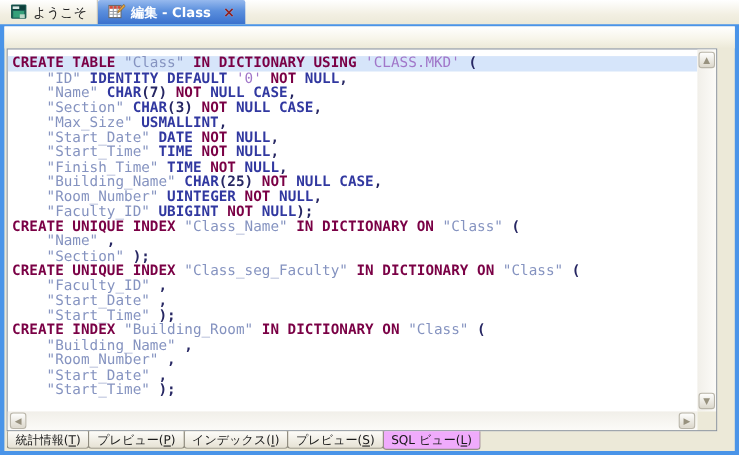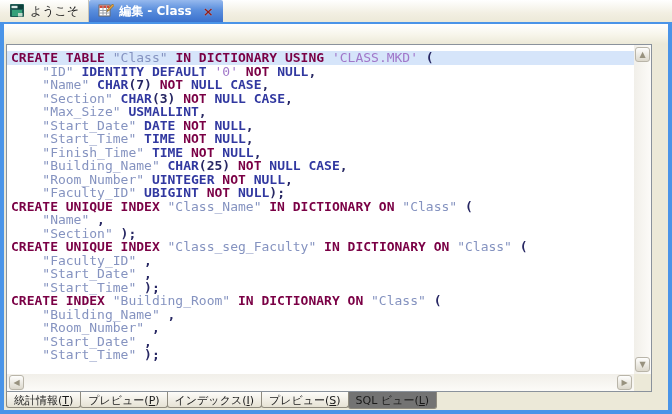--- a/index.html
+++ b/index.html
@@ -49,21 +49,21 @@
     background:linear-gradient(180deg,#fefefd,#dcd8cc);color:#98927f;font-size:8px;
     display:flex;align-items:center;justify-content:center;}
   .corner{position:absolute;right:0;bottom:0;width:17px;height:17px;background:#ece9d8;}
 
   
   .bottom-tabbar{position:absolute;left:0;right:0;bottom:0;height:18px;display:flex;
     align-items:flex-start;font-size:11px;color:#1a1a1a;padding-left:2px;}
   .btab{box-sizing:border-box;height:16px;padding:1px 7px 0;margin-right:-1px;
     background:linear-gradient(180deg,#fdfcf9,#e6e2d4);
     border:1px solid #8f8b7f;border-top:none;border-radius:0 0 3px 3px;white-space:nowrap;}
-  .btab.active{height:17px;background:#737373;z-index:2;position:relative;}
+  .btab.active{height:17px;background:#f0abfc;z-index:2;position:relative;}
   .btab u{text-underline-offset:1px;}
 </style>
 </head>
 <body>
 
 <div id="root" style="--frame: #4a94e8; --kw1: #7a0045; --kw2: #3138a0; --ident: #8593c0; --str: #a177c9; --pn: #272763; --hl: #d6e5fa;">
 
   <div class="top-tabbar">
     <div class="ttab inactive">
       <span class="ticon">

